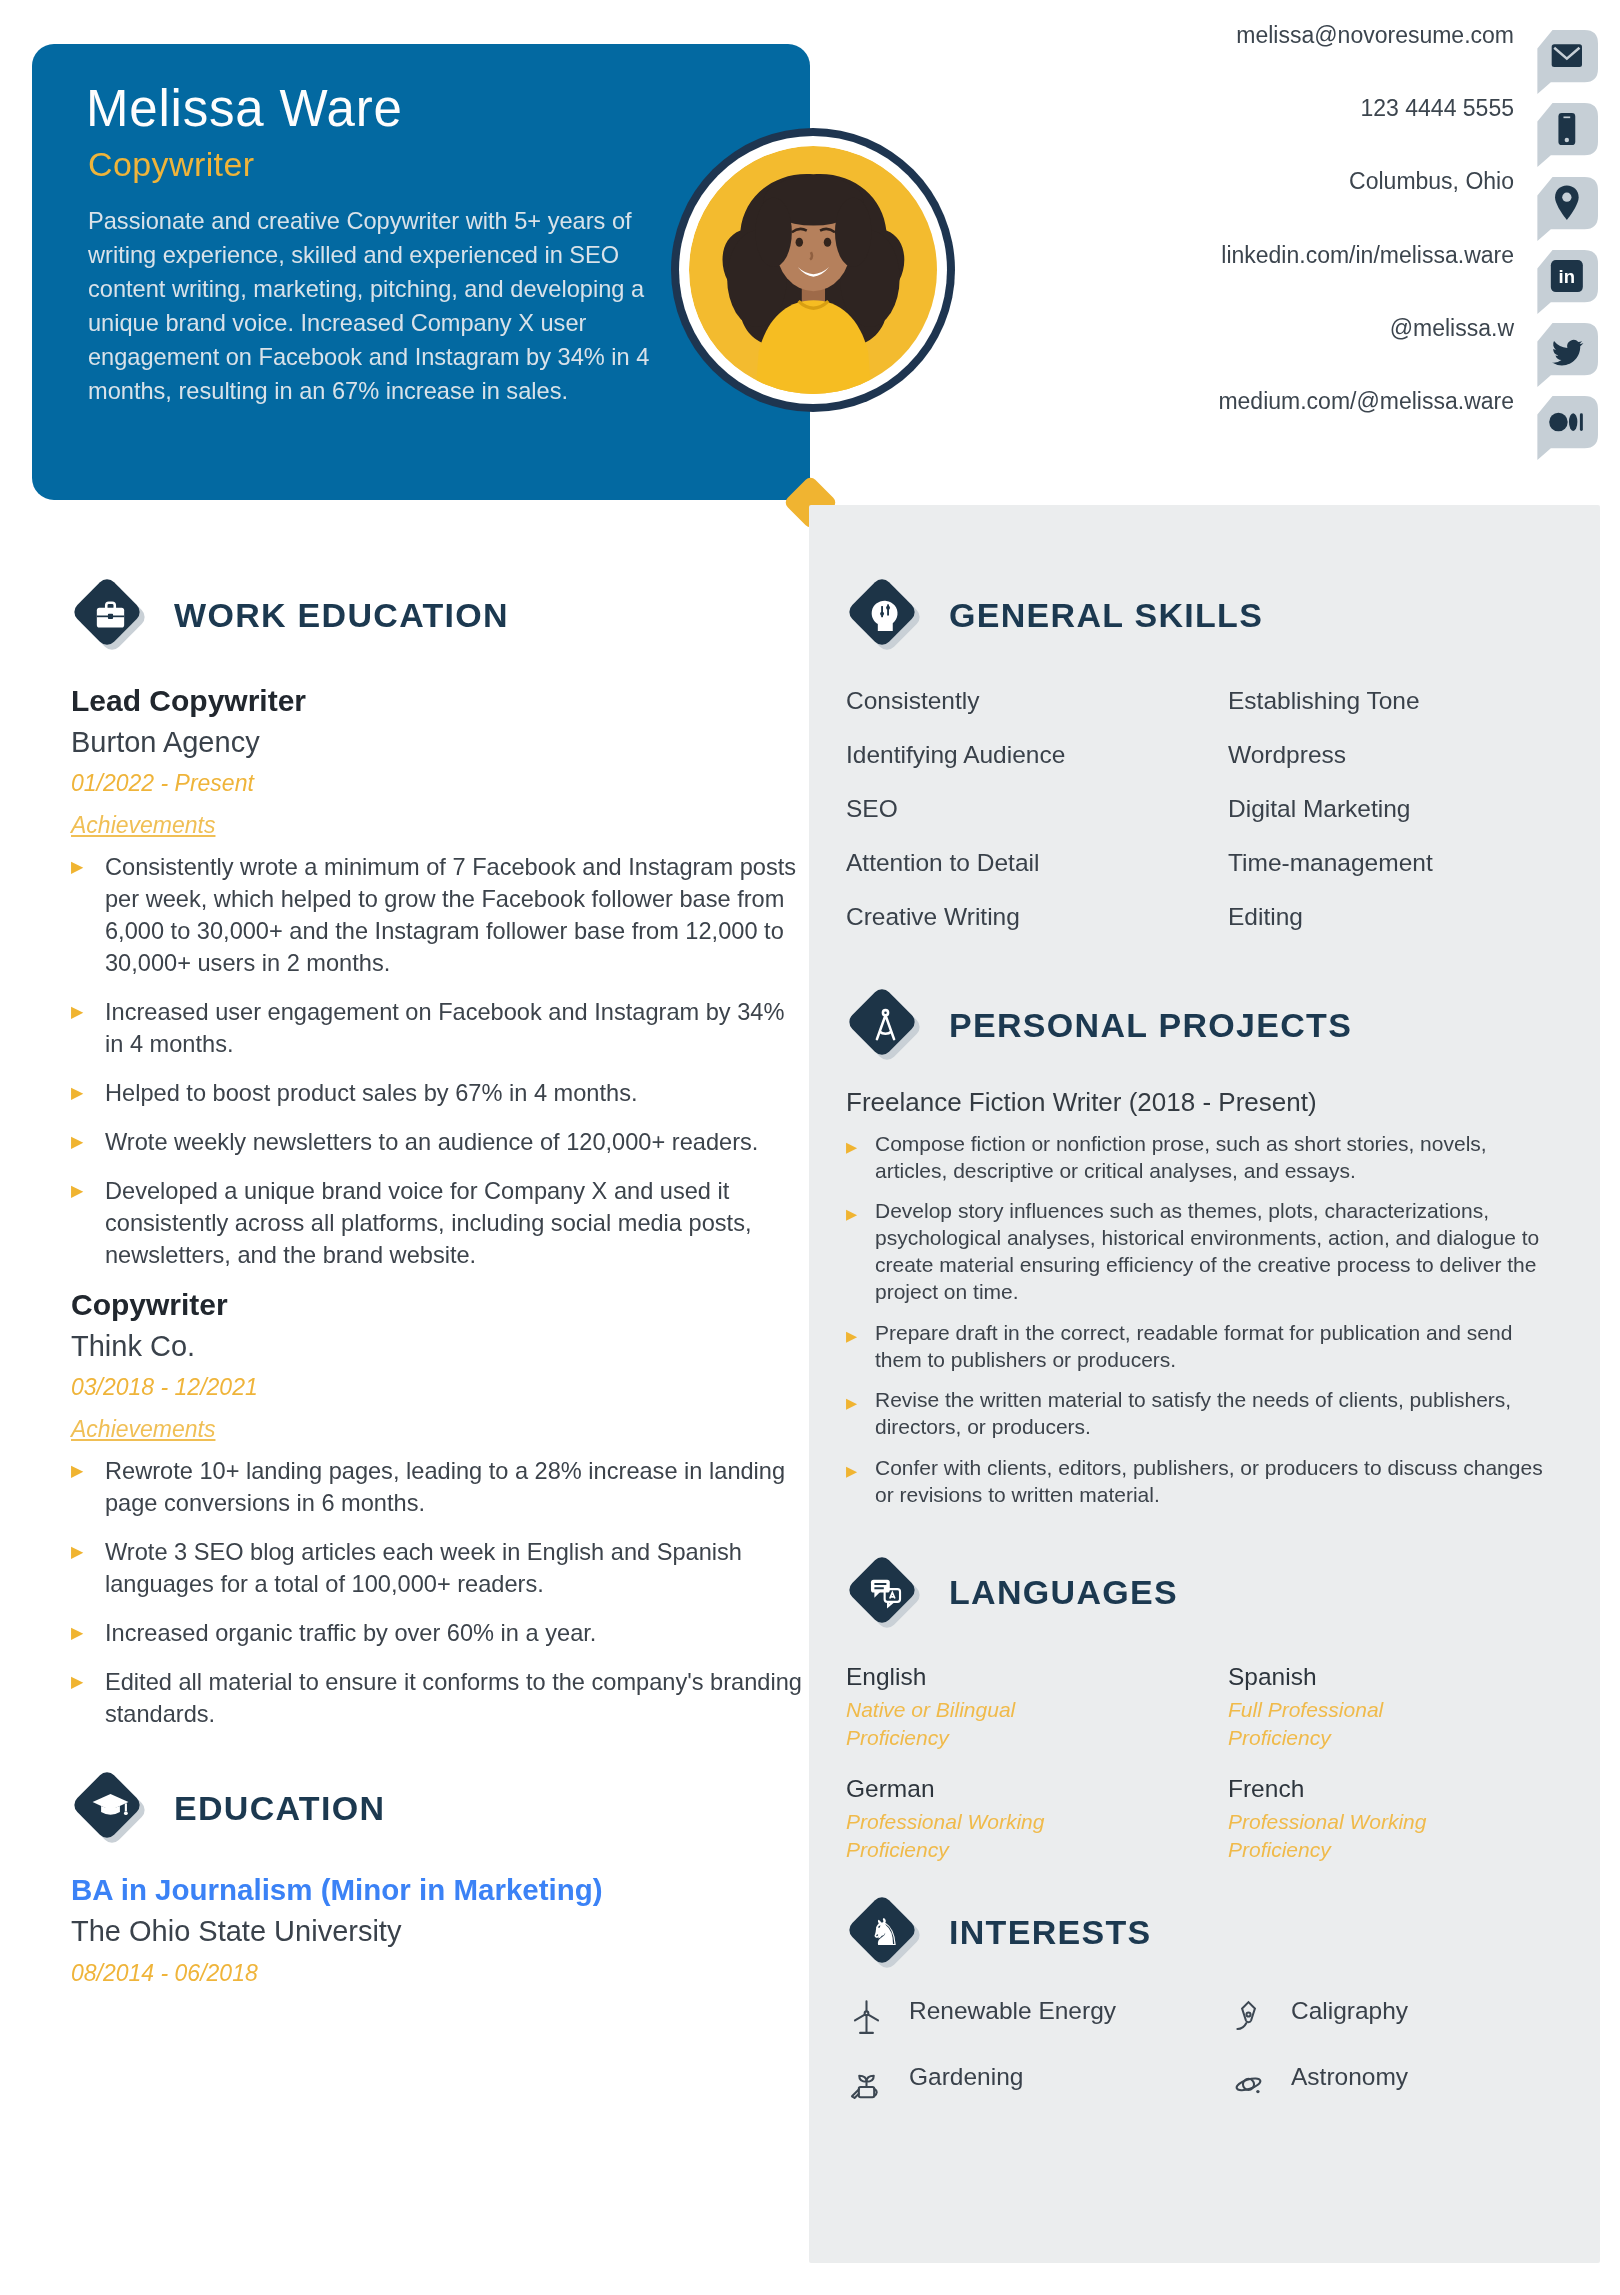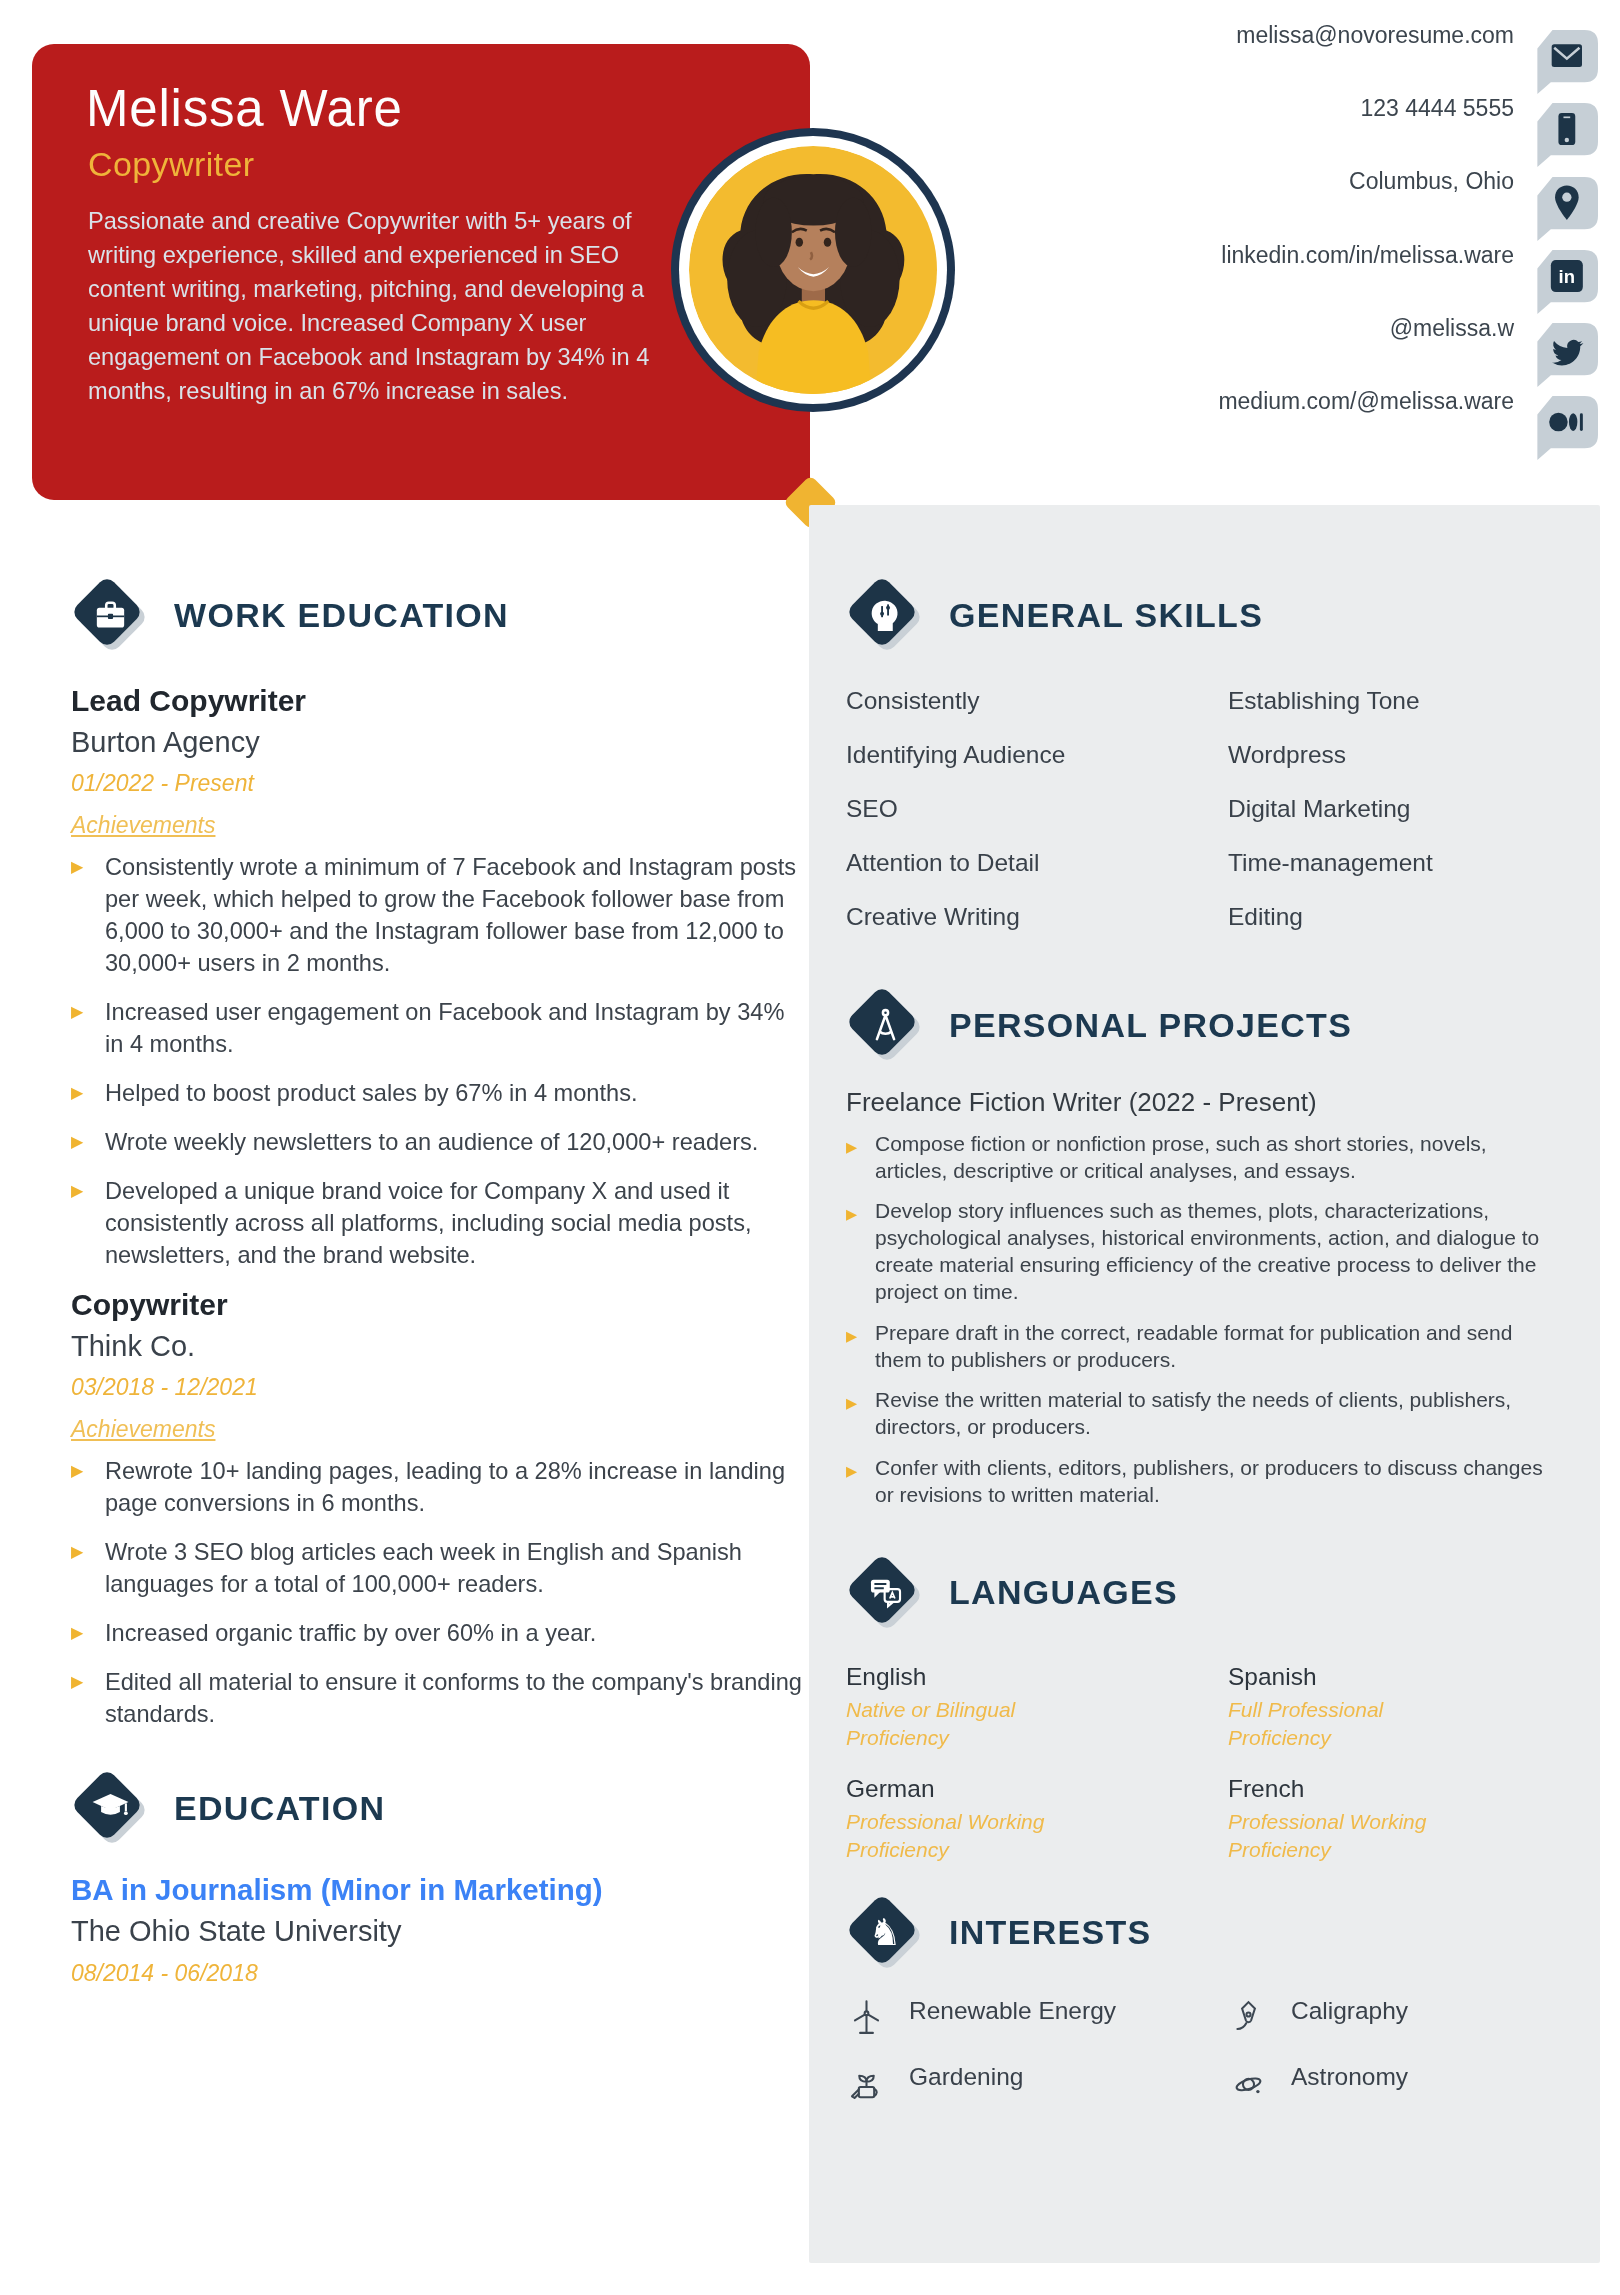--- a/index.html
+++ b/index.html
@@ -2,21 +2,21 @@
 <html style="font-size:13.5px"><head>
 <meta charset="utf-8">
 <style>
   * { margin:0; padding:0; box-sizing:border-box; }
   html,body { background:#ffffff; }
   body { font-family:"Liberation Sans", sans-serif; }
   #page { position:relative; width:1621px; height:2295px; background:#ffffff; overflow:hidden; }
 
   
   .header-card { position:absolute; left:32px; top:44px; width:778px; height:456px;
-    background:#b91c1c; border-radius:22px; }
+    background:#0369a1; border-radius:22px; }
   .person-name { position:absolute; left:54px; top:35px; font-size:51px; font-weight:400;
     color:#fdfdfd; letter-spacing:0.8px; }
   .person-title { position:absolute; left:56px; top:101px; font-size:34px; font-weight:400;
     color:#efb43a; letter-spacing:0.4px; }
   .person-summary { position:absolute; left:56px; top:160px; width:564px; font-size:23.6px;
     line-height:34px; color:#d9e2e9; }
 
   
   .photo-wrap { position:absolute; left:671px; top:128px; width:284px; height:284px;
     border-radius:50%; background:#1e3550; padding:7.6px; }
@@ -275,21 +275,21 @@
         <span class="dshadow"></span>
           <span class="dcore"></span>
         <svg viewBox="0 0 48 48">
           <circle cx="24" cy="9" r="3" stroke="#ffffff" stroke-width="3" fill="none"></circle>
           <path d="M24,12 L14,40 M24,12 L34,40" stroke="#ffffff" stroke-width="3" stroke-linecap="round"></path>
           <path d="M17,31 A10.5,10.5 0 0 0 31,31" stroke="#ffffff" stroke-width="3" fill="none"></path>
         </svg>
       </div>
       <h2 class="section-title">PERSONAL PROJECTS</h2>
     </div>
-    <div class="pp-title">Freelance Fiction Writer (2022 - Present)</div>
+    <div class="pp-title">Freelance Fiction Writer (2018 - Present)</div>
     <ul class="pp-bullets">
       <li><span class="bm">▶</span><span>Compose fiction or nonfiction prose, such as short stories, novels, articles, descriptive or critical analyses, and essays.</span></li>
       <li><span class="bm">▶</span><span>Develop story influences such as themes, plots, characterizations, psychological analyses, historical environments, action, and dialogue to create material ensuring efficiency of the creative process to deliver the project on time.</span></li>
       <li><span class="bm">▶</span><span>Prepare draft in the correct, readable format for publication and send them to publishers or producers.</span></li>
       <li><span class="bm">▶</span><span>Revise the written material to satisfy the needs of clients, publishers, directors, or producers.</span></li>
       <li><span class="bm">▶</span><span>Confer with clients, editors, publishers, or producers to discuss changes or revisions to written material.</span></li>
     </ul>
 
     <div class="section-header lang-header">
       <div class="dicon">

